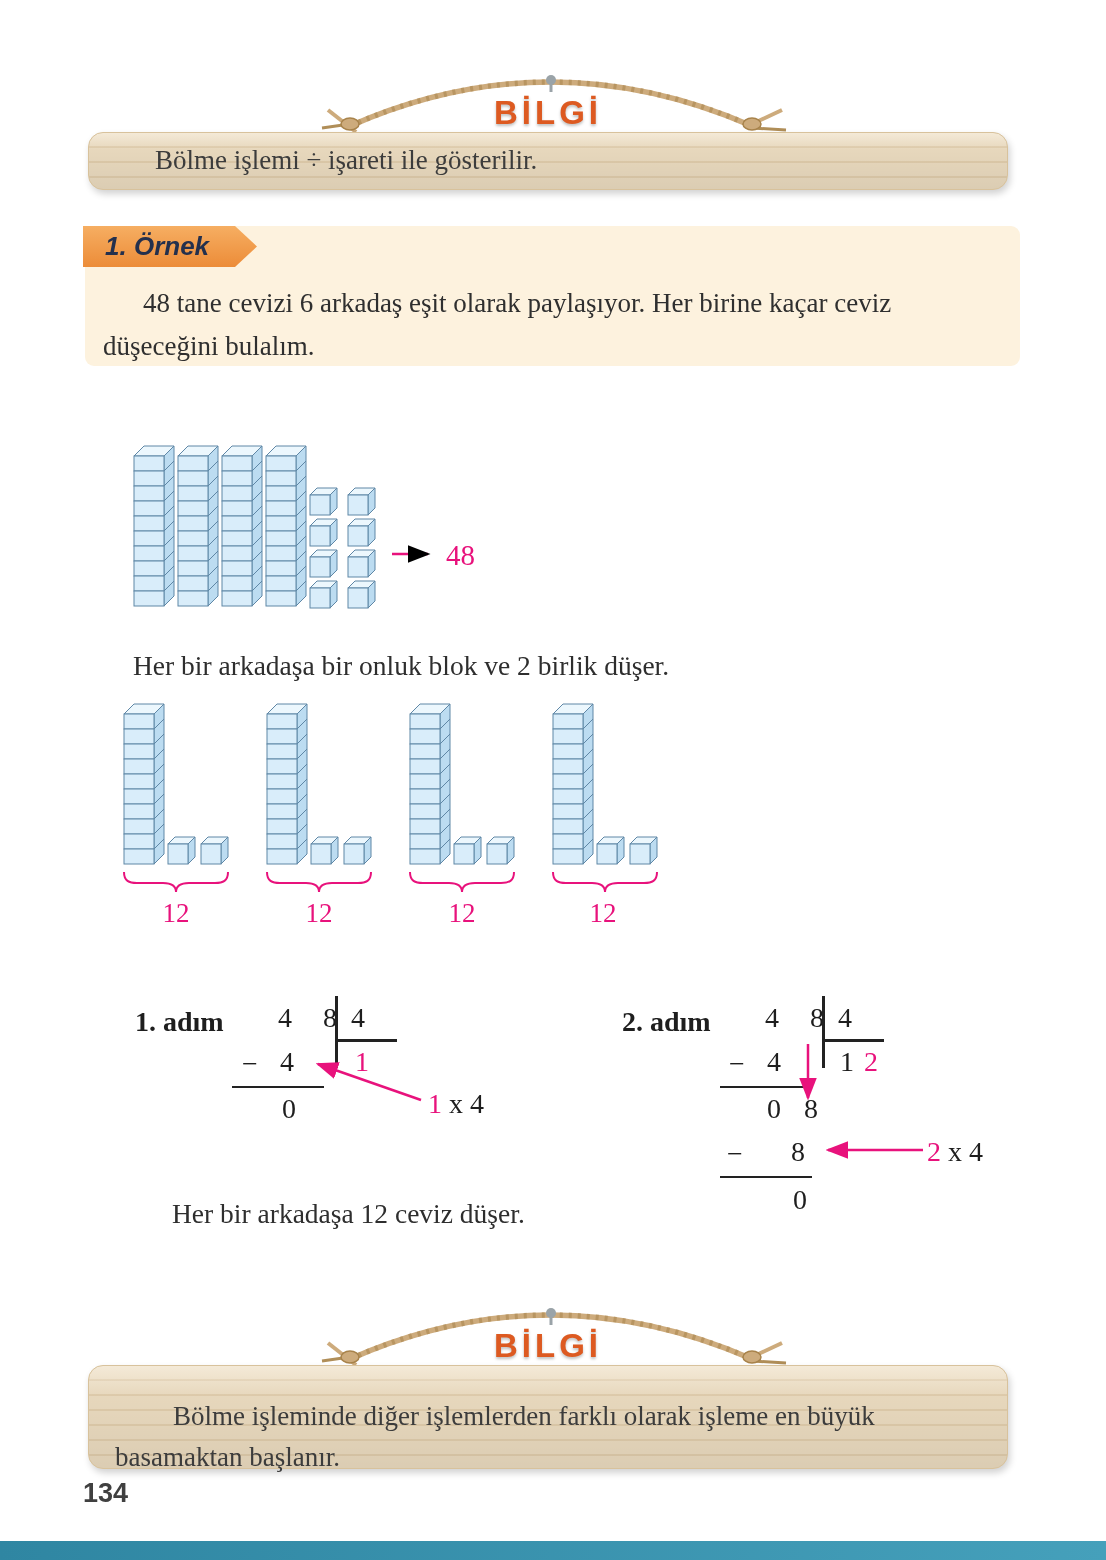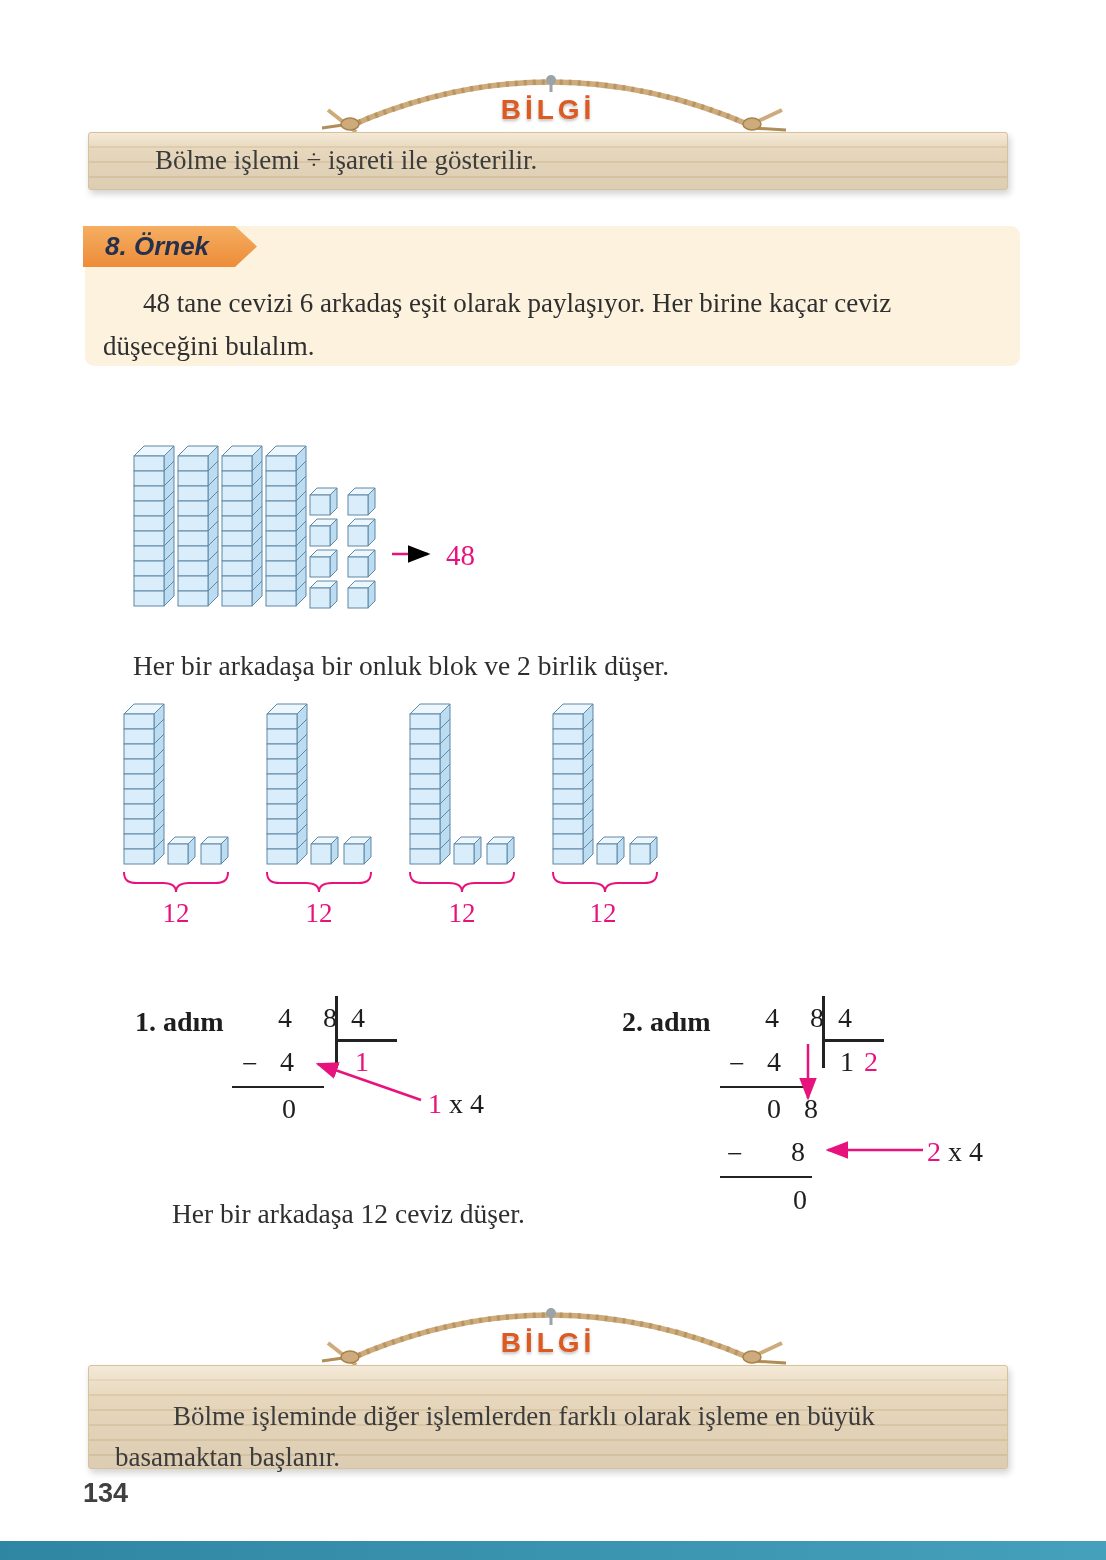--- a/index.html
+++ b/index.html
@@ -4,32 +4,32 @@
 <style>
   * { box-sizing: border-box; }
   body { margin:0; background:#fff; font-family:"Liberation Serif", serif; }
   .page { position:relative; width:1106px; height:1560px; background:#ffffff; overflow:hidden; }
 
   
   .banner { position:absolute; width:920px; }
   .banner .rope { position:absolute; top:0; left:0; }
   .bilgi-title {
     position:absolute; top:42px; left:0; right:0; text-align:center; z-index:3;
-    font-family:"Liberation Sans", sans-serif; font-weight:bold; font-size:28px;
+    font-family:"Liberation Sans", sans-serif; font-weight:bold; font-size:33px;
     letter-spacing:4px; color:var(--orange_title, #dd5a21);
     -webkit-text-stroke:6px #fff; paint-order:stroke fill;
     text-shadow:0 2px 3px rgba(0,0,0,.25);
   }
   .plank {
     position:absolute; top:80px; left:0; width:100%;
     background:
       linear-gradient(180deg, rgba(255,255,255,.35), rgba(0,0,0,.03) 30%, rgba(0,0,0,.08)),
       repeating-linear-gradient(180deg, #eedec2 0 13px, #e3cfae 13px 15px),
       #ebdabb;
-    border:1px solid #d8c29c; border-radius:3px;
+    border:1px solid #d8c29c; border-radius:15px;
     box-shadow:2px 4px 7px rgba(0,0,0,.18);
   }
   .plank p { margin:0; font-size:27px; color:#3c3c3c; }
   #banner-top .plank { height:58px; padding:12px 28px 0 66px; }
   #banner-bottom .plank { height:104px; padding:30px 40px 0 26px; }
   #banner-bottom .plank p { line-height:1.5; text-indent:58px; }
 
   
   .example { position:absolute; left:85px; top:226px; width:935px; height:140px; background:#fdf2de; border-radius:9px; }
   .badge {
@@ -88,21 +88,21 @@
       <circle cx="463" cy="28" r="5" fill="#9aa3a8"></circle>
       <line x1="463" y1="28" x2="463" y2="40" stroke="#9aa3a8" stroke-width="3"></line>
     </svg>
     <div class="bilgi-title">BİLGİ</div>
     <div class="plank">
       <p>Bölme işlemi ÷ işareti ile gösterilir.</p>
     </div>
   </div>
 
   <div class="example">
-    <div class="badge">8. Örnek</div>
+    <div class="badge">1. Örnek</div>
     <p>48 tane cevizi 6 arkadaş eşit olarak paylaşıyor. Her birine kaçar ceviz düşeceğini bulalım.</p>
   </div>
 
 
   <div class="fig" style="left:130px; top:442px;">
     <svg id="fig1-svg" width="460" height="178">
       <defs>
         <marker id="ah1" markerWidth="9" markerHeight="7" refX="8" refY="3.5" orient="auto">
           <path d="M0 0 L9 3.5 L0 7 z"></path>
         </marker>

